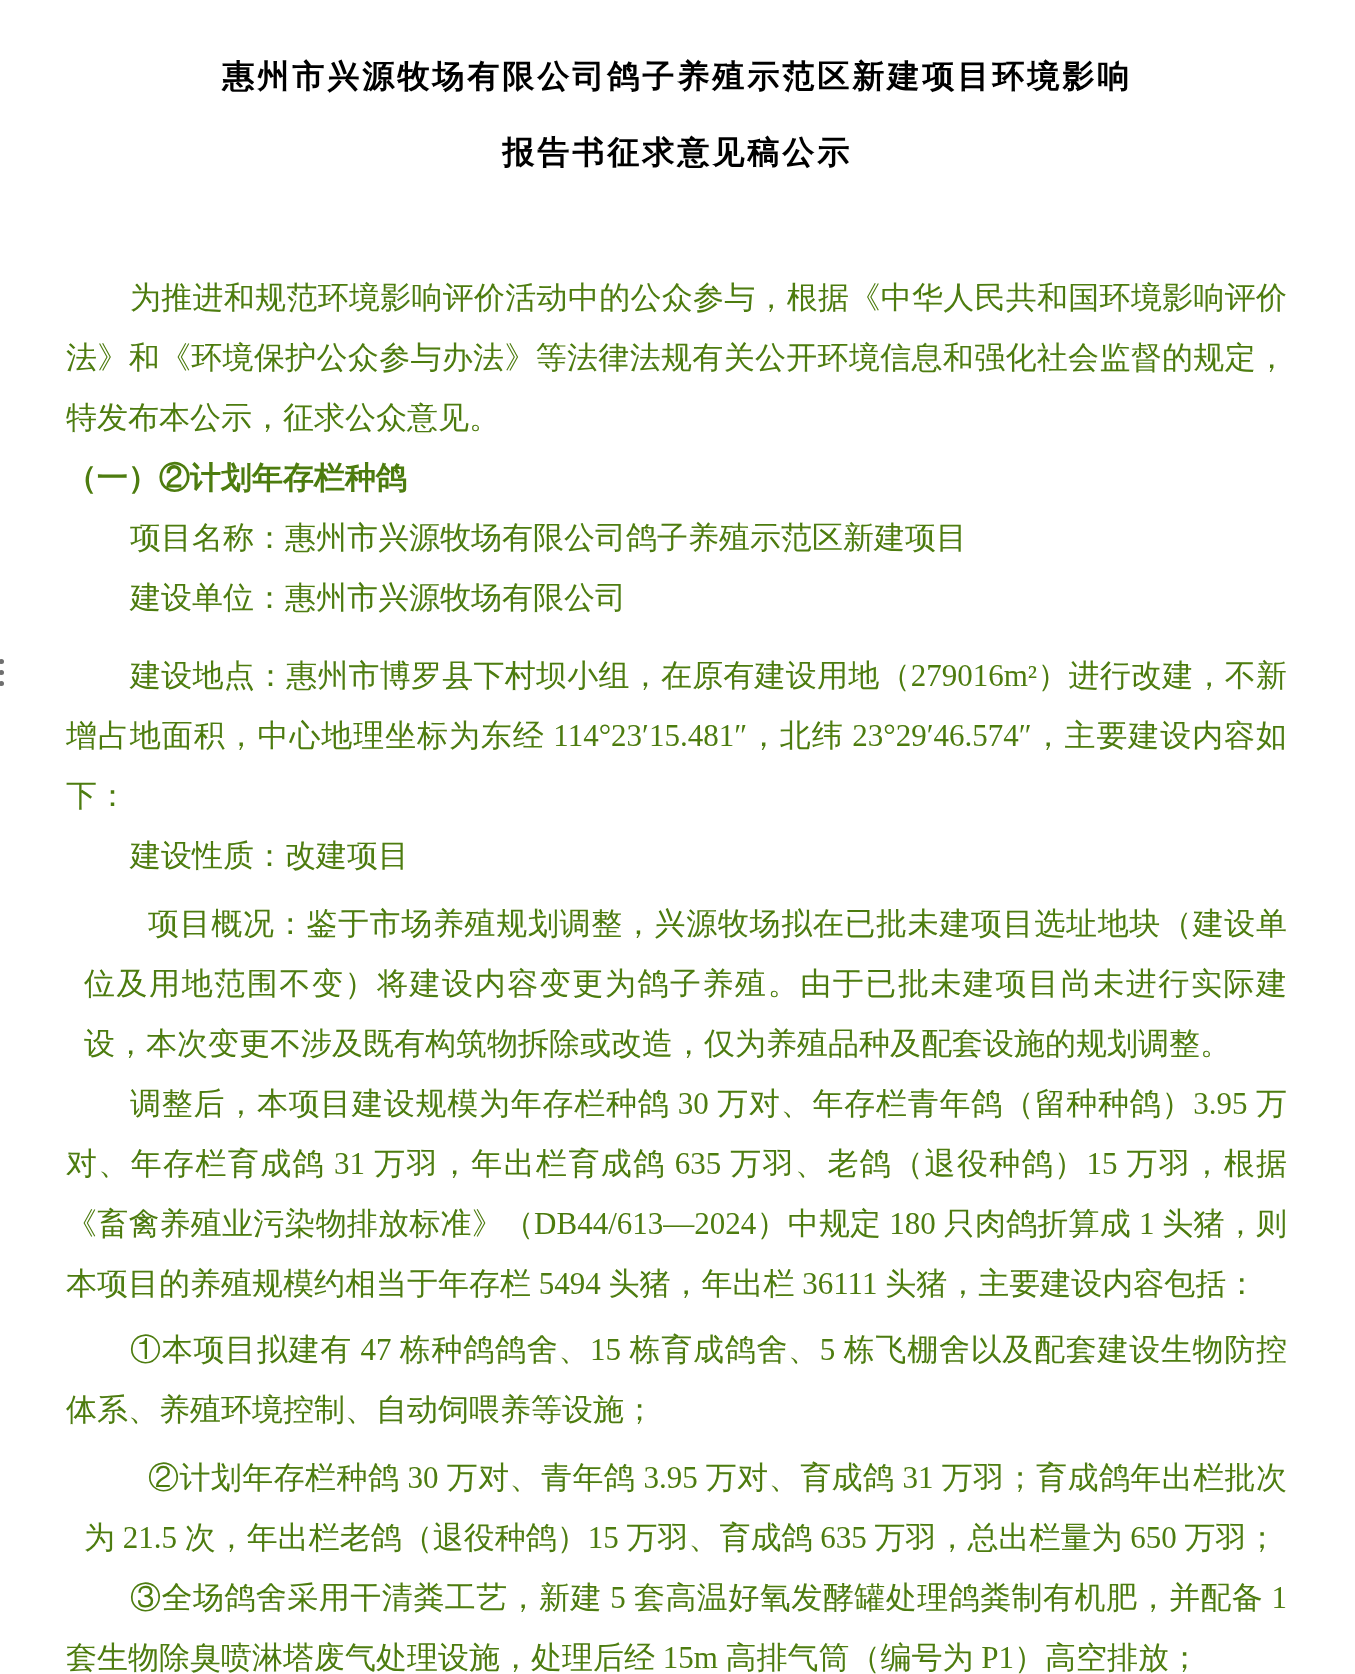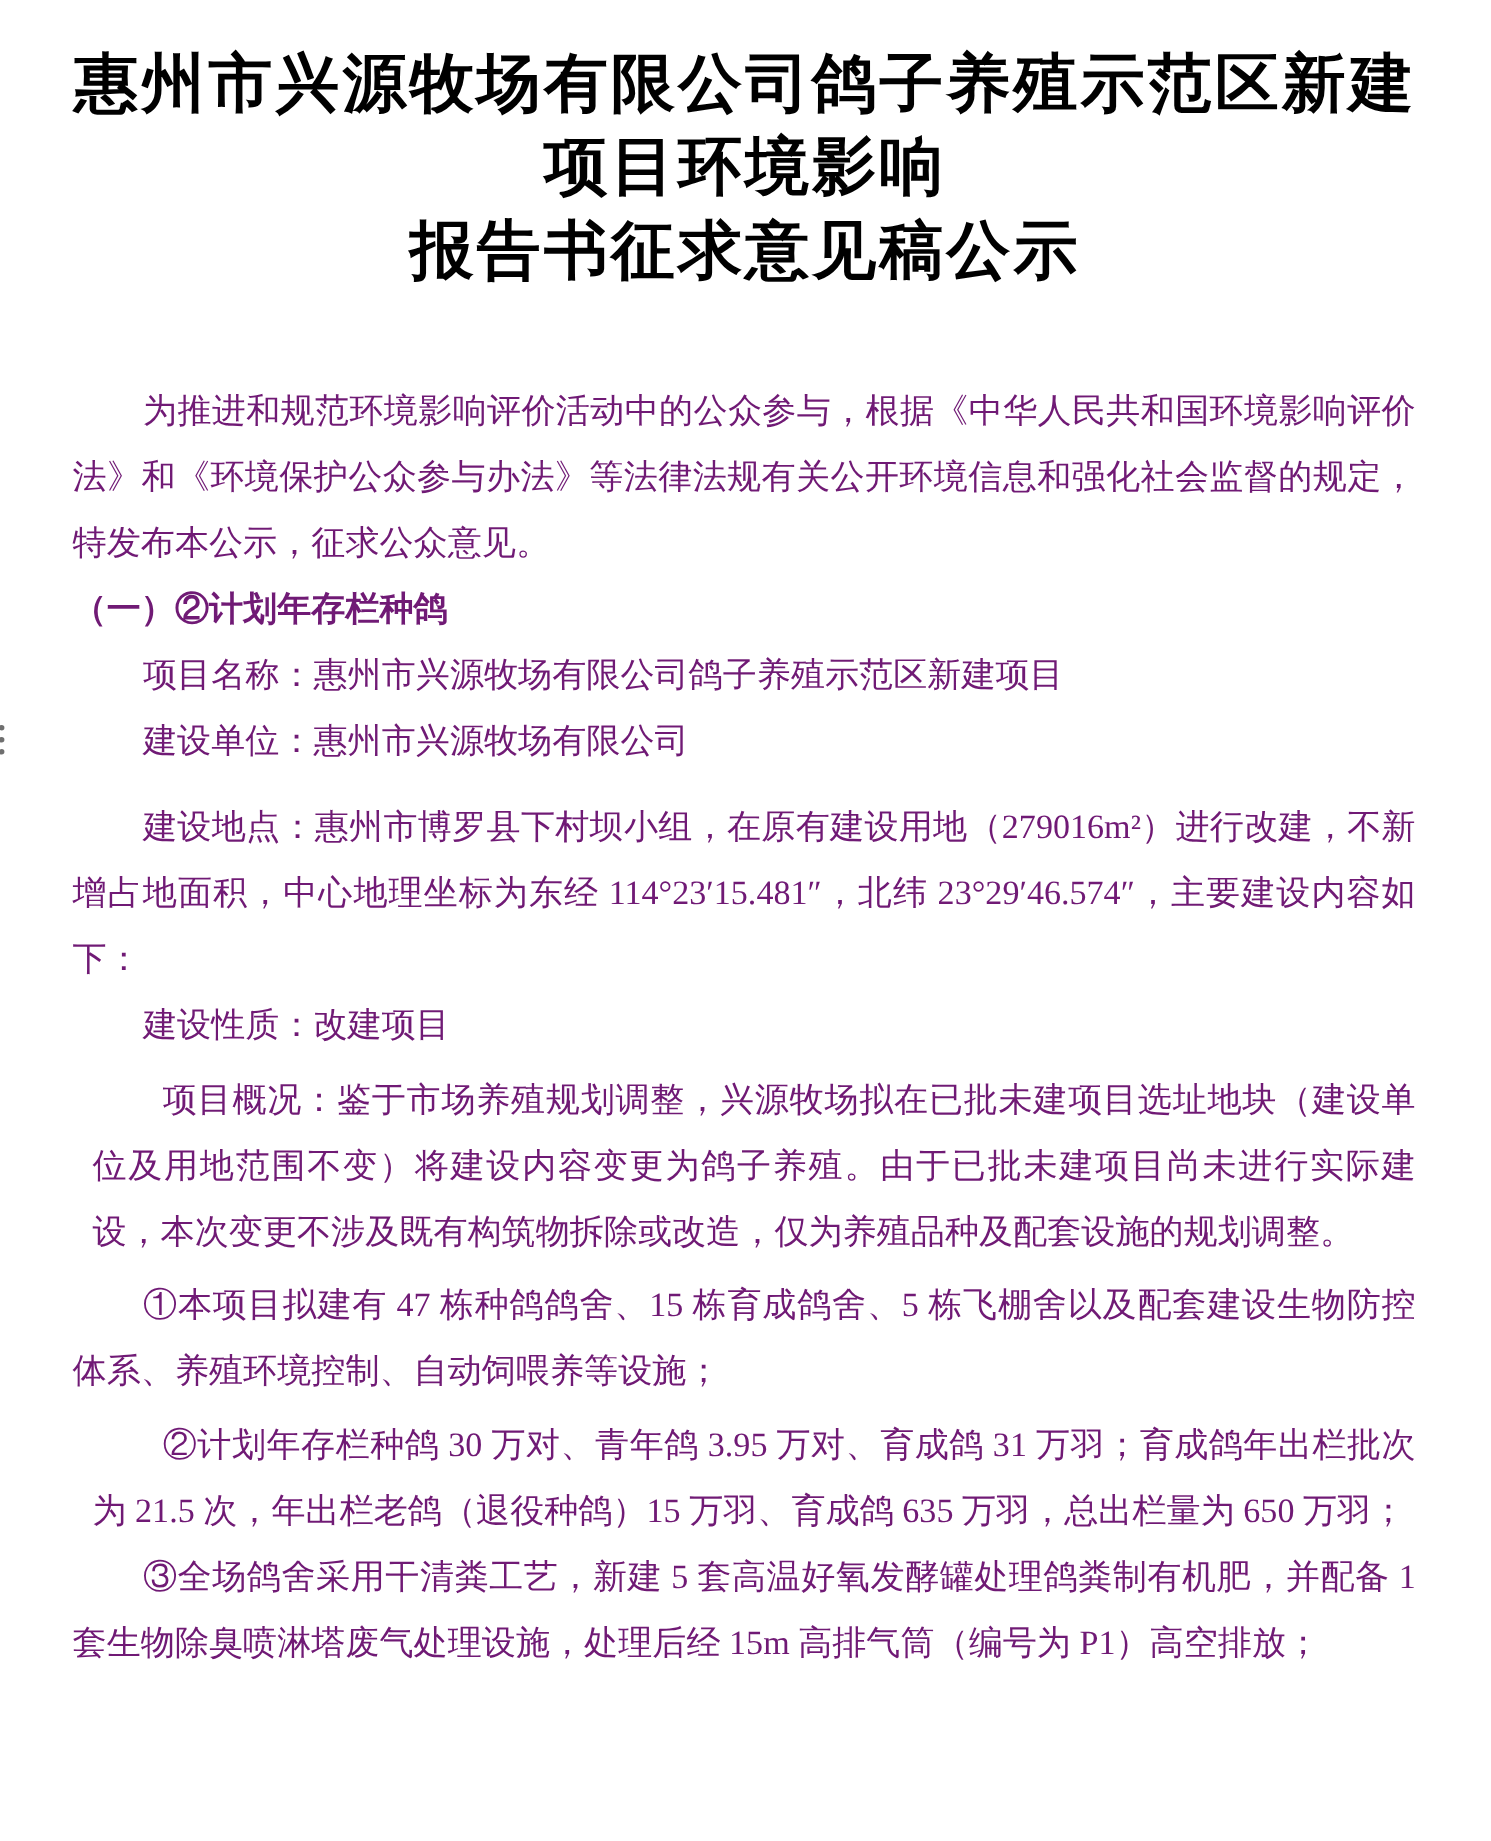--- a/index.html
+++ b/index.html
@@ -8,35 +8,35 @@
     width: 1355px;
     height: 1674px;
     background: #ffffff;
     color: #000000;
     overflow: hidden;
   }
   .doc-title {
     margin: 38px 60px 78px 60px;
     font-family: "Liberation Sans", "DejaVu Sans", sans-serif;
     font-weight: bold;
-    font-size: 58px;
+    font-size: 32px;
     line-height: 76px;
     letter-spacing: 3px;
     text-align: center;
     color: #000000;
   }
   .doc-title .tline { display: block; }
   .doc-body { padding: 0 68px 0 66px; }
   .para {
     margin: 0;
     font-family: "Liberation Serif", "DejaVu Serif", serif;
     font-size: 31px;
     line-height: 60px;
     text-align: justify;
-    color: #701a75;
+    color: #4d7c0f;
   }
   .indent { text-indent: 64px; }
   .heading { font-weight: bold; }
   .mt18 { margin-top: 18px; }
   .mt8  { margin-top: 8px; margin-left: 18px; }
   .mt6  { margin-top: 6px; }
   .side-dots {
     position: absolute;
     left: -1px;
     top: 659px;
@@ -68,18 +68,19 @@
   </h1>
 
   <div class="doc-body">
     <p class="para indent">为推进和规范环境影响评价活动中的公众参与，根据《中华人民共和国环境影响评价法》和《环境保护公众参与办法》等法律法规有关公开环境信息和强化社会监督的规定，特发布本公示，征求公众意见。</p>
     <p class="para heading">（一）②计划年存栏种鸽</p>
     <p class="para indent">项目名称：惠州市兴源牧场有限公司鸽子养殖示范区新建项目</p>
     <p class="para indent">建设单位：惠州市兴源牧场有限公司</p>
     <p class="para indent mt18">建设地点：惠州市博罗县下村坝小组，在原有建设用地（279016m²）进行改建，不新增占地面积，中心地理坐标为东经 114°23′15.481″，北纬 23°29′46.574″，主要建设内容如下：</p>
     <p class="para indent">建设性质：改建项目</p>
     <p class="para indent mt8">项目概况：鉴于市场养殖规划调整，兴源牧场拟在已批未建项目选址地块（建设单位及用地范围不变）将建设内容变更为鸽子养殖。由于已批未建项目尚未进行实际建设，本次变更不涉及既有构筑物拆除或改造，仅为养殖品种及配套设施的规划调整。</p>
+    <p class="para indent">调整后，本项目建设规模为年存栏种鸽 30 万对、年存栏青年鸽（留种种鸽）3.95 万对、年存栏育成鸽 31 万羽，年出栏育成鸽 635 万羽、老鸽（退役种鸽）15 万羽，根据《畜禽养殖业污染物排放标准》（DB44/613—2024）中规定 180 只肉鸽折算成 1 头猪，则本项目的养殖规模约相当于年存栏 5494 头猪，年出栏 36111 头猪，主要建设内容包括：</p>
     <p class="para indent mt6">①本项目拟建有 47 栋种鸽鸽舍、15 栋育成鸽舍、5 栋飞棚舍以及配套建设生物防控体系、养殖环境控制、自动饲喂养等设施；</p>
     <p class="para indent mt8">②计划年存栏种鸽 30 万对、青年鸽 3.95 万对、育成鸽 31 万羽；育成鸽年出栏批次为 21.5 次，年出栏老鸽（退役种鸽）15 万羽、育成鸽 635 万羽，总出栏量为 650 万羽；</p>
     <p class="para indent">③全场鸽舍采用干清粪工艺，新建 5 套高温好氧发酵罐处理鸽粪制有机肥，并配备 1 套生物除臭喷淋塔废气处理设施，处理后经 15m 高排气筒（编号为 P1）高空排放；</p>
   </div>
 
 </div>
 
 </body></html>

